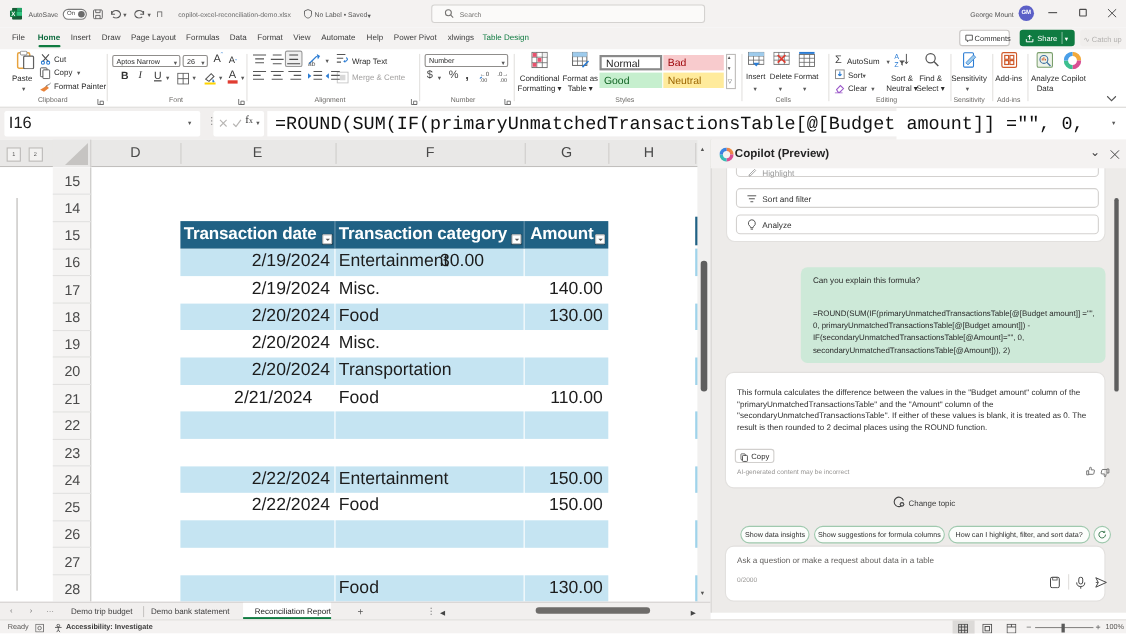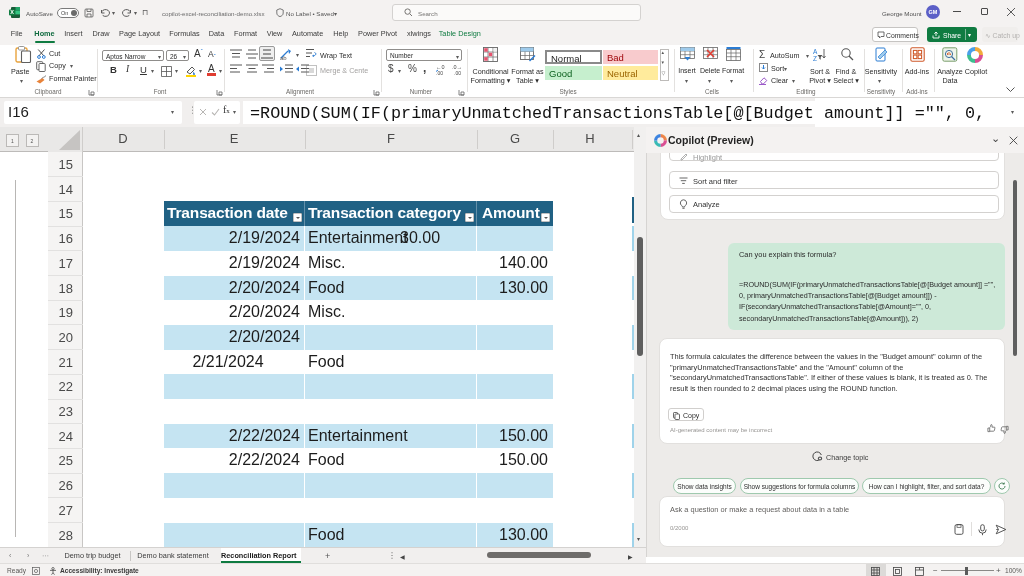--- a/index.html
+++ b/index.html
@@ -357,21 +357,21 @@
     </svg>
   <span class="abs rbtn-txt" style="left:771px;top:31px">Clear</span>
   <span class="abs chev" style="left:792px;top:32px">▾</span>
   <svg class="abs" style="left:813px;top:2px" width="14" height="14" viewBox="0 0 14 14">
     <text x="0" y="6.5" font-size="6.5" fill="#2b7cd3">A</text>
       <text x="0" y="13.5" font-size="6.5" fill="#2b7cd3">Z</text>
     <path d="M11 2v9M11 11 9.5 9M11 11l1.5-2" stroke="#555" fill="none" stroke-width="0.9"></path>
     <path d="M4.5 8h5L7.7 10.2v2.6l-1.4-1v-1.6z" fill="#555"></path>
   </svg>
   <span class="abs rbtn-txt" style="left:800px;top:22px;width:40px;text-align:center">Sort &amp;</span>
-  <span class="abs rbtn-txt" style="left:800px;top:31px;width:40px;text-align:center">Pivot ▾</span>
+  <span class="abs rbtn-txt" style="left:800px;top:31px;width:40px;text-align:center">Neutral ▾</span>
   <svg class="abs" style="left:840px;top:2px" width="14" height="14" viewBox="0 0 14 14" fill="none" stroke="#555">
     <circle cx="6" cy="6" r="4.2" stroke-width="1.1"></circle>
       <path d="M9 9l4 4" stroke-width="1.3"></path>
   </svg>
   <span class="abs rbtn-txt" style="left:826px;top:22px;width:40px;text-align:center">Find &amp;</span>
   <span class="abs rbtn-txt" style="left:826px;top:31px;width:40px;text-align:center">Select ▾</span>
   <span class="glabel" style="left:806px">Editing</span>
   <span class="gsep" style="left:864px"></span>
 
   <svg class="abs" style="left:874px;top:2px" width="14" height="15" viewBox="0 0 14 15">
@@ -515,22 +515,24 @@
   <span class="cell" style="left:400px;top:74.1px;width:148px;text-align:left;line-height:24.7px">30.00</span>
   <span class="cell" style="left:164px;top:98.8px;width:136px;text-align:right;line-height:24.7px">2/19/2024</span>
   <span class="cell" style="left:308px;top:98.8px;line-height:24.7px">Misc.</span>
   <span class="cell" style="left:400px;top:98.8px;width:148px;text-align:right;line-height:24.7px">140.00</span>
   <span class="cell" style="left:164px;top:123.5px;width:136px;text-align:right;line-height:24.7px">2/20/2024</span>
   <span class="cell" style="left:308px;top:123.5px;line-height:24.7px">Food</span>
   <span class="cell" style="left:400px;top:123.5px;width:148px;text-align:right;line-height:24.7px">130.00</span>
   <span class="cell" style="left:164px;top:148.2px;width:136px;text-align:right;line-height:24.7px">2/20/2024</span>
   <span class="cell" style="left:308px;top:148.2px;line-height:24.7px">Misc.</span>
   <span class="cell" style="left:164px;top:172.9px;width:136px;text-align:right;line-height:24.7px">2/20/2024</span>
-  <span class="cell" style="left:160px;top:197.6px;width:136px;text-align:center;line-height:24.7px">2/21/2024</span>
+  <span class="cell" style="left:308px;top:172.9px;line-height:24.7px">Transportation</span>
+  <span class="cell" style="left:148px;top:197.6px;width:136px;text-align:right;line-height:24.7px">2/21/2024</span>
   <span class="cell" style="left:308px;top:197.6px;line-height:24.7px">Food</span>
+  <span class="cell" style="left:400px;top:197.6px;width:148px;text-align:right;line-height:24.7px">110.00</span>
   <span class="cell" style="left:164px;top:271.7px;width:136px;text-align:right;line-height:24.7px">2/22/2024</span>
   <span class="cell" style="left:308px;top:271.7px;line-height:24.7px">Entertainment</span>
   <span class="cell" style="left:400px;top:271.7px;width:148px;text-align:right;line-height:24.7px">150.00</span>
   <span class="cell" style="left:164px;top:296.4px;width:136px;text-align:right;line-height:24.7px">2/22/2024</span>
   <span class="cell" style="left:308px;top:296.4px;line-height:24.7px">Food</span>
   <span class="cell" style="left:400px;top:296.4px;width:148px;text-align:right;line-height:24.7px">150.00</span>
   <span class="cell" style="left:308px;top:370.5px;line-height:24.7px">Food</span>
   <span class="cell" style="left:400px;top:370.5px;width:148px;text-align:right;line-height:24.7px">130.00</span>
 
   <span class="abs" style="left:632px;top:45px;width:3px;height:26px;background:#206184"></span>
@@ -550,21 +552,21 @@
 </div>
 
 <div id="sheettabs" class="abs">
   <span class="abs" style="left:9px;top:4px;font-size:7px;color:#777">‹</span>
   <span class="abs" style="left:27px;top:4px;font-size:7px;color:#777">›</span>
   <span class="abs" style="left:42px;top:4px;font-size:7px;color:#777;letter-spacing:1px">⋯</span>
   <span class="stab" style="left:62.5px;width:60px;text-align:center">Demo trip budget</span>
   <span class="abs" style="left:130px;top:3px;width:1px;height:10px;background:#c8c6c4"></span>
   <span class="stab" style="left:136px;width:74px;text-align:center">Demo bank statement</span>
   <span class="abs" style="left:221px;top:0;width:80px;height:15px;background:#fff;border-bottom:2px solid #0f7b41"></span>
-  <span class="stab" style="left:221px;width:80px;text-align:left;font-weight:bold;color:#1a1a1a">Reconciliation Report</span>
+  <span class="stab" style="left:221px;width:80px;text-align:right;font-weight:normal;color:#1a1a1a">Reconciliation Report</span>
   <span class="abs" style="left:325px;top:3px;font-size:9px;color:#555">+</span>
   <span class="abs" style="left:388px;top:3px;font-size:8px;color:#555">⋮</span>
   <span class="abs" style="left:400px;top:5px;font-size:6px;color:#444">◀</span>
   <span class="abs" style="left:487px;top:4px;width:104px;height:6px;background:#6e6c6a;border-radius:3px"></span>
   <span class="abs" style="left:628px;top:5px;font-size:6px;color:#444">▶</span>
 </div>
 
 <div id="statusbar" class="abs">
   <span class="abs" style="left:7px;top:3px">Ready</span>
   <svg class="abs" style="left:32px;top:3px" width="8" height="8" viewBox="0 0 8 8" fill="none" stroke="#5a5a5a" stroke-width="0.7">

